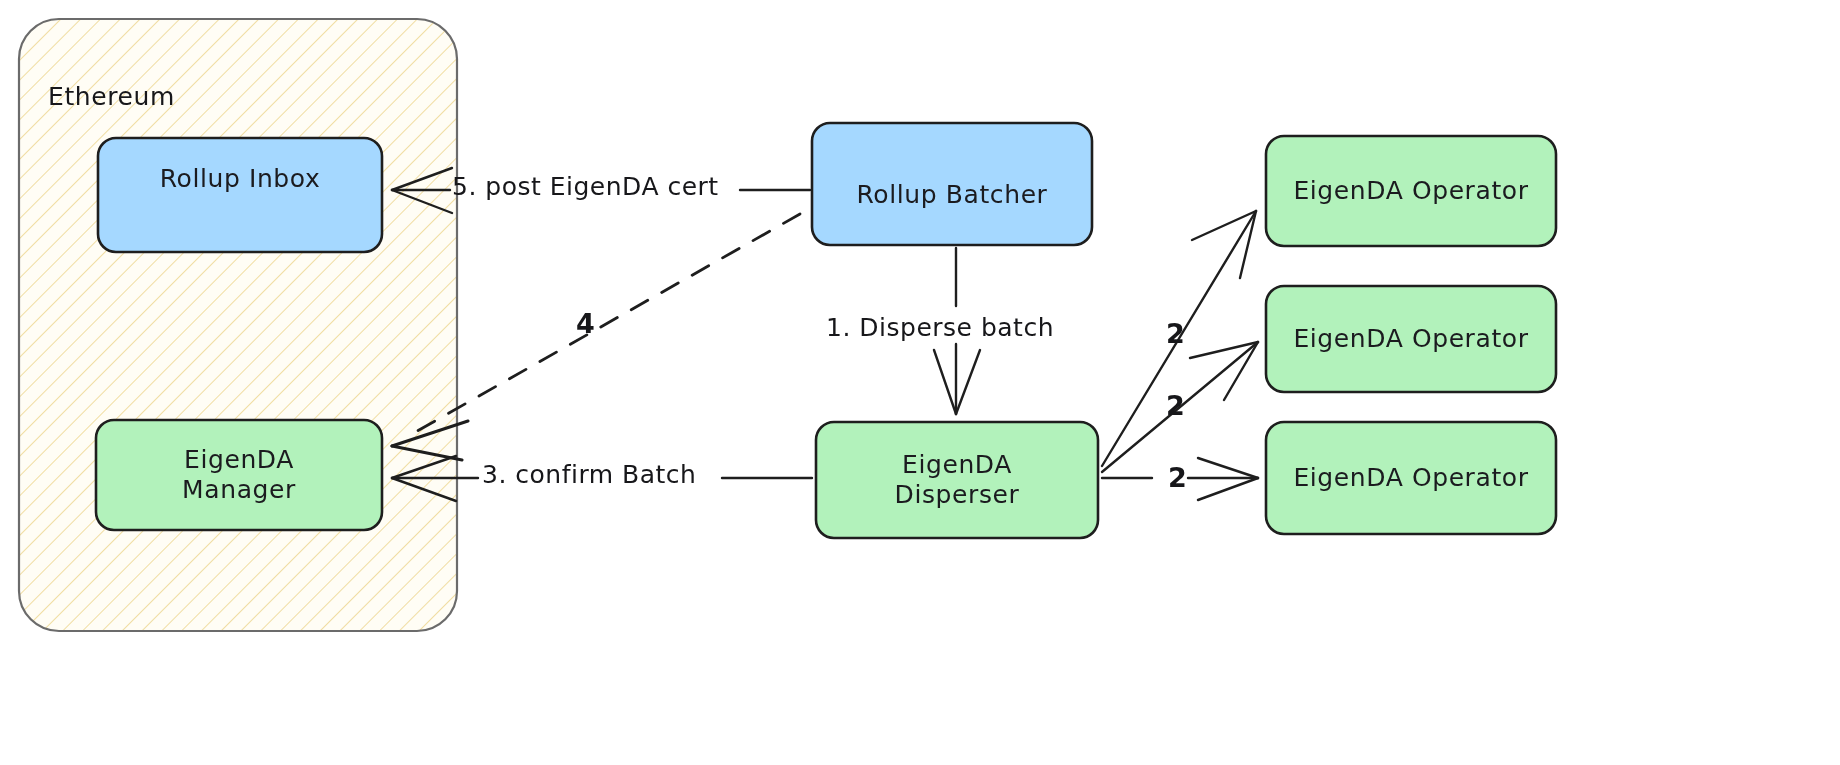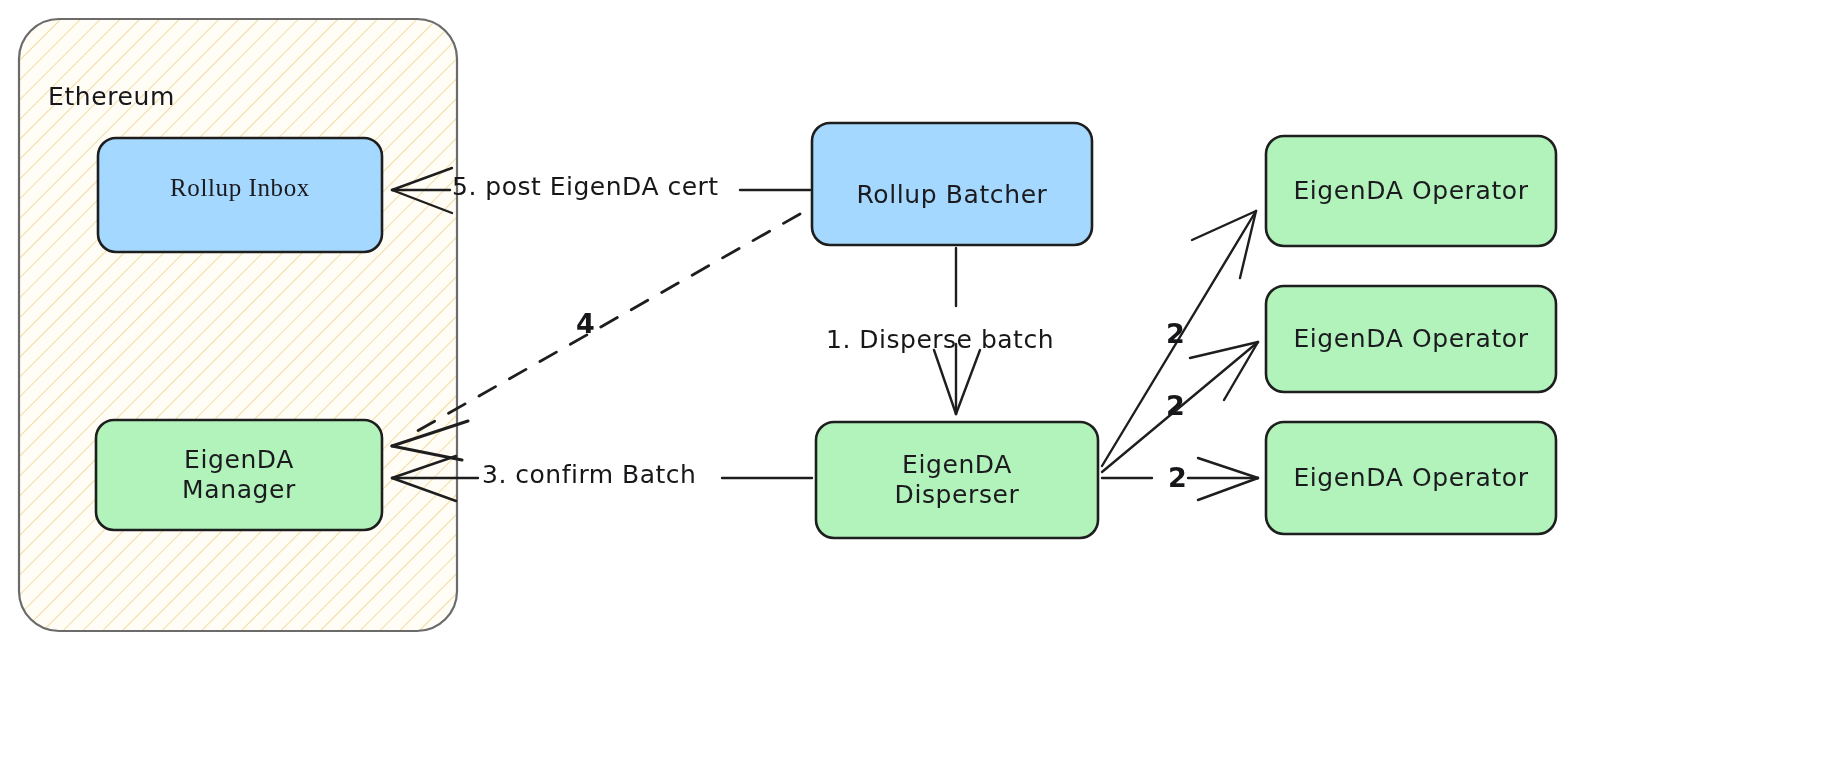--- a/index.html
+++ b/index.html
@@ -106,41 +106,41 @@
     <g>
       <path d="M 1102 478 L 1152 478" fill="none" stroke="#1e1e1e" stroke-width="2.4" stroke-linecap="round"></path>
       <path d="M 1188 478 L 1258 478" fill="none" stroke="#1e1e1e" stroke-width="2.4" stroke-linecap="round"></path>
       <path d="M 1258 478 L 1198 458" fill="none" stroke="#1e1e1e" stroke-width="2.4" stroke-linecap="round"></path>
       <path d="M 1258 478 L 1198 500" fill="none" stroke="#1e1e1e" stroke-width="2.4" stroke-linecap="round"></path>
     </g>
   </svg>
 
   <div class="group-title" style="left:48px;top:46px;margin-top:36px;">Ethereum</div>
 
-  <div class="node-label" style="left:98px;top:138px;width:284px;height:100px;font-family:Liberation Serif, serif;">Rollup Inbox</div>
+  <div class="node-label" style="left:98px;top:129px;width:284px;height:100px;">Rollup Inbox</div>
 
   <div class="node-label" style="left:96px;top:420px;width:286px;height:110px;white-space:pre-line;">EigenDA
 Manager</div>
 
   <div class="node-label" style="left:812px;top:123px;width:280px;height:144px;">Rollup Batcher</div>
 
   <div class="node-label" style="left:816px;top:422px;width:282px;height:116px;white-space:pre-line;">EigenDA
 Disperser</div>
 
   <div class="node-label" style="left:1266px;top:136px;width:290px;height:110px;">EigenDA Operator</div>
 
   <div class="node-label" style="left:1266px;top:286px;width:290px;height:106px;">EigenDA Operator</div>
 
   <div class="node-label" style="left:1266px;top:422px;width:290px;height:112px;">EigenDA Operator</div>
 
   <div class="edge-label" style="left:452px;top:172px;">5. post EigenDA cert</div>
 
   <div class="edge-label num" style="left:576px;top:308px;">4</div>
 
-  <div class="edge-label" style="left:826px;top:313px;margin-top:12px;">1. Disperse batch</div>
+  <div class="edge-label" style="left:826px;top:313px;">1. Disperse batch</div>
 
   <div class="edge-label" style="left:482px;top:460px;text-align:center;">3. confirm Batch</div>
 
   <div class="edge-label num" style="left:1166px;top:318px;">2</div>
 
   <div class="edge-label num" style="left:1166px;top:390px;">2</div>
 
   <div class="edge-label num" style="left:1168px;top:462px;">2</div>
 
 </div>

